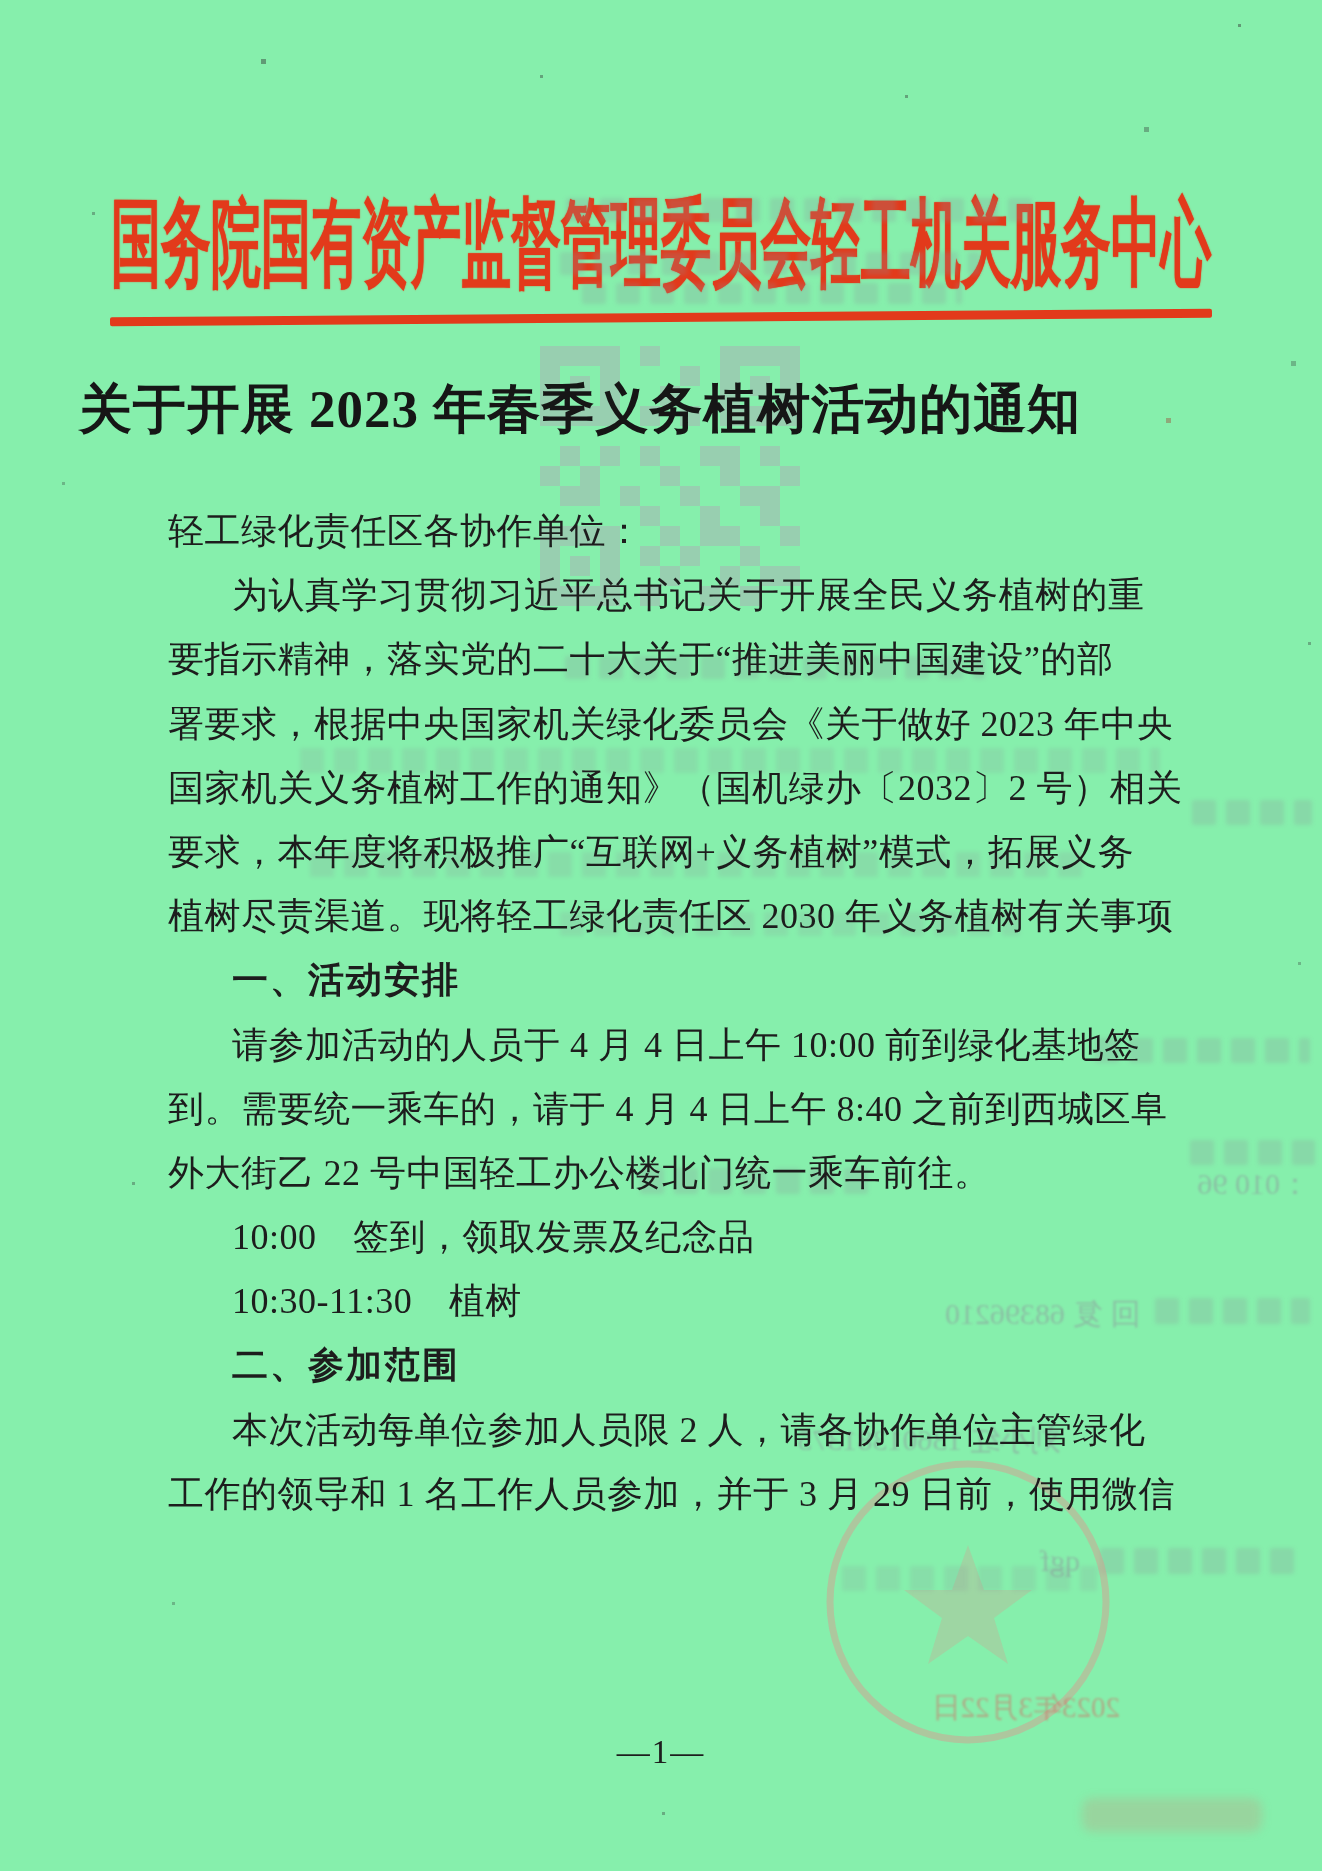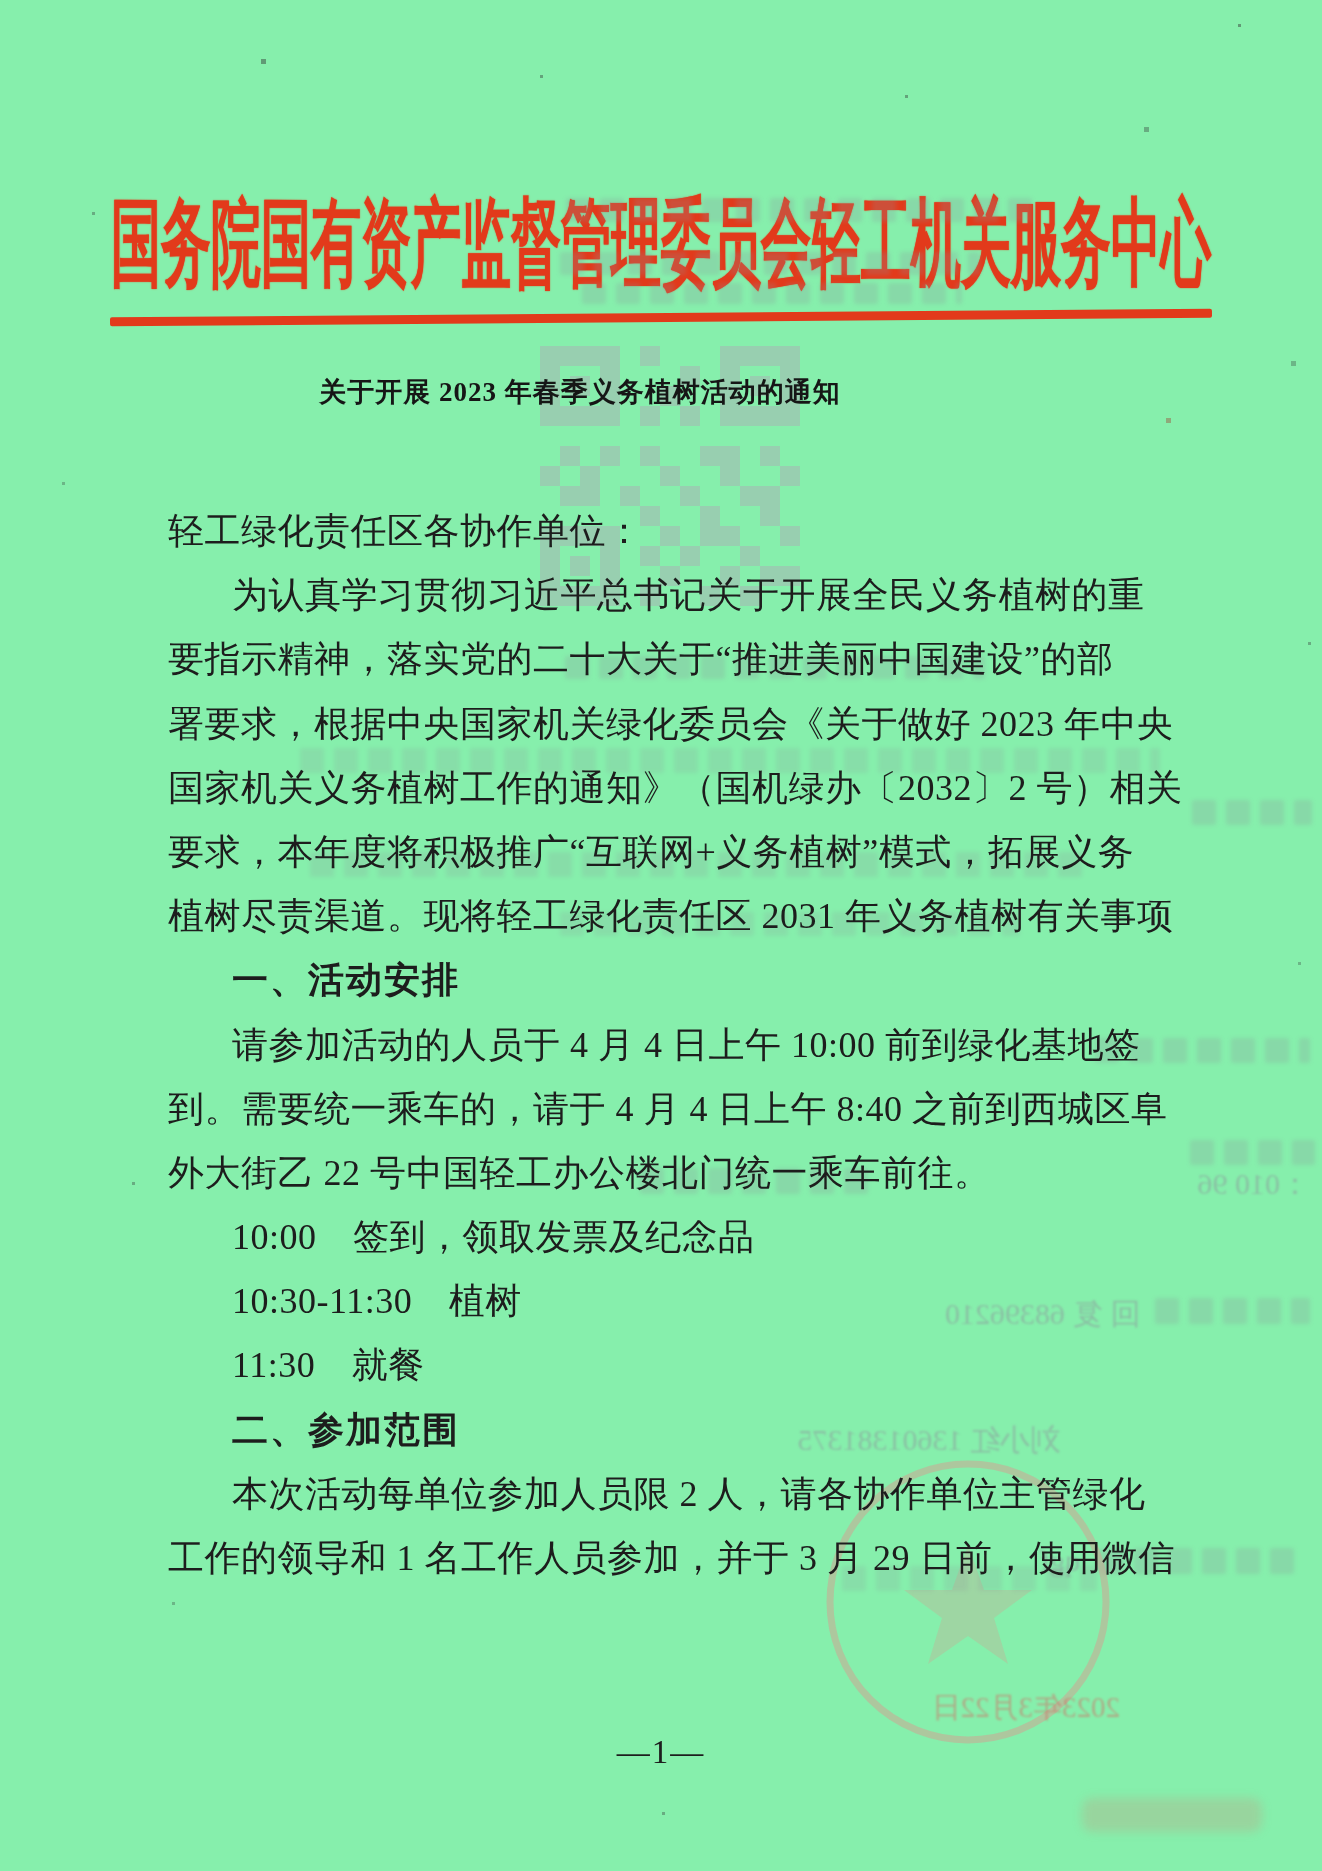--- a/index.html
+++ b/index.html
@@ -16,21 +16,21 @@
     font-weight:bold; font-size:50px; line-height:56px; white-space:nowrap;
     color:#e23a1b; text-shadow:0 0 1px #e23a1b;
   }
   .header-rule{
     position:absolute; top:313px; left:110px; width:1102px; height:9px;
     background:#e23a1b; transform:rotate(-0.45deg); border-radius:2px;
   }
   
   .doc-title{
     position:absolute; top:374px; left:0; width:1160px; text-align:center;
-    font-size:27px; font-weight:bold; letter-spacing:1px; white-space:nowrap;
+    font-size:53px; font-weight:bold; letter-spacing:1px; white-space:nowrap;
     color:#161616; z-index:3;
   }
   
   .body-block{ position:absolute; left:168px; top:499px; width:1100px; font-size:36px; z-index:3; }
   .line{ height:64.2px; line-height:64.2px; white-space:nowrap; letter-spacing:0.5px; }
   .indent{ padding-left:64px; }
   .heading{ font-family:Liberation Sans, sans-serif; font-weight:bold; letter-spacing:2px; }
   .page-number{
     position:absolute; top:1734px; left:0; width:1322px; text-align:center;
     font-size:33px; letter-spacing:2px; z-index:3;
@@ -158,28 +158,27 @@
 
   <div class="doc-title">关于开展 2023 年春季义务植树活动的通知</div>
 
   <div class="body-block">
     <div class="line">轻工绿化责任区各协作单位：</div>
     <div class="line indent">为认真学习贯彻习近平总书记关于开展全民义务植树的重</div>
     <div class="line">要指示精神，落实党的二十大关于“推进美丽中国建设”的部</div>
     <div class="line">署要求，根据中央国家机关绿化委员会《关于做好 2023 年中央</div>
     <div class="line">国家机关义务植树工作的通知》（国机绿办〔2032〕2 号）相关</div>
     <div class="line">要求，本年度将积极推广“互联网+义务植树”模式，拓展义务</div>
-    <div class="line">植树尽责渠道。现将轻工绿化责任区 2031 年义务植树有关事项</div>
+    <div class="line">植树尽责渠道。现将轻工绿化责任区 2030 年义务植树有关事项</div>
     <div class="line indent heading">一、活动安排</div>
     <div class="line indent">请参加活动的人员于 4 月 4 日上午 10:00 前到绿化基地签</div>
     <div class="line">到。需要统一乘车的，请于 4 月 4 日上午 8:40 之前到西城区阜</div>
     <div class="line">外大街乙 22 号中国轻工办公楼北门统一乘车前往。</div>
     <div class="line indent">10:00　签到，领取发票及纪念品</div>
     <div class="line indent">10:30-11:30　植树</div>
-    <div class="line indent">11:30　就餐</div>
     <div class="line indent heading">二、参加范围</div>
     <div class="line indent">本次活动每单位参加人员限 2 人，请各协作单位主管绿化</div>
     <div class="line">工作的领导和 1 名工作人员参加，并于 3 月 29 日前，使用微信</div>
   </div>
 
   <div class="page-number">—1—</div>
 
 </div>
 
 </body></html>

